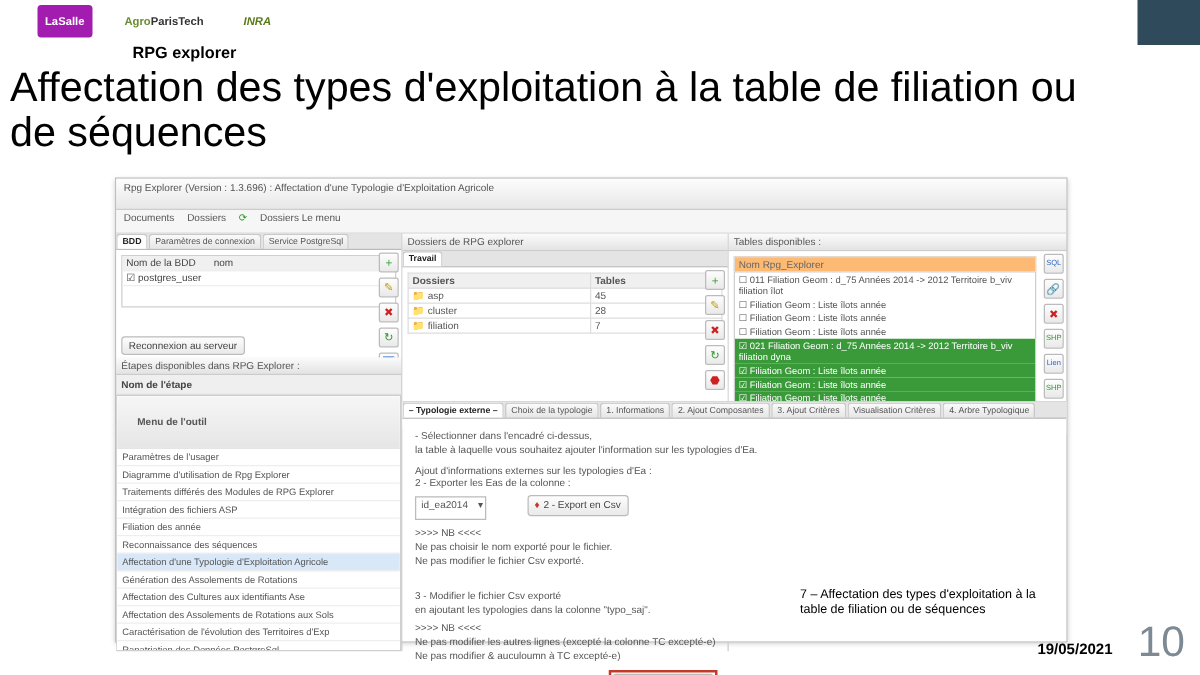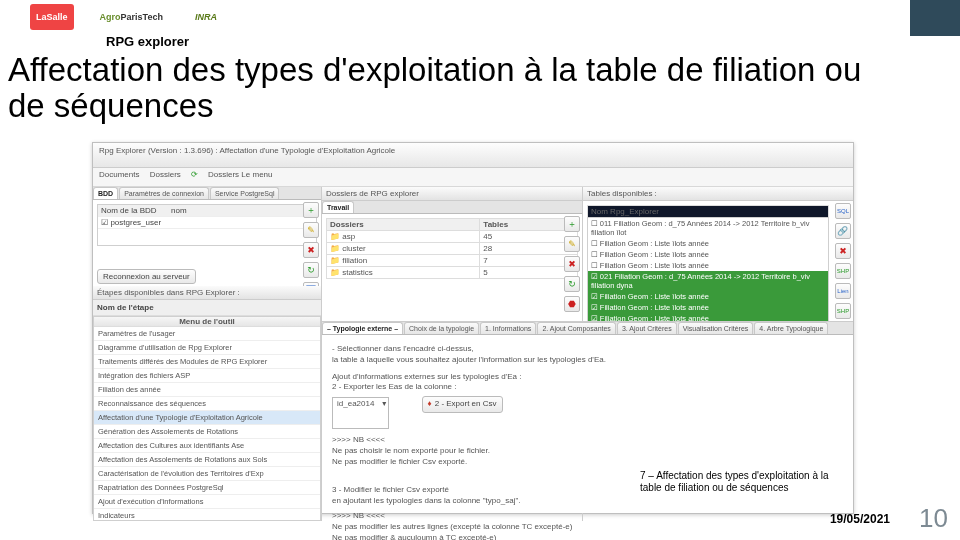--- a/index.html
+++ b/index.html
@@ -1,19 +1,19 @@
 <!DOCTYPE html>
 <html><head>
 <meta charset="utf-8">
 <style>
   html,body{margin:0;padding:0;font-family:Arial,Helvetica,sans-serif;background:#fff;width:960px;height:540px;overflow:hidden}
   .slide{position:relative;width:960px;height:540px}
   .logos{position:absolute;top:4px;left:30px;display:flex;gap:20px;align-items:center}
   .logo{height:22px;display:flex;align-items:center;padding:2px 6px;font-size:9px;font-weight:bold;border-radius:3px}
-  .logo.lasalle{background:#ef4444;color:#fff}
+  .logo.lasalle{background:#a21caf;color:#fff}
   .logo.apt{color:#333}
   .logo.apt .g{color:#6a8e2e}
   .logo.inra{color:#5a7a1a;font-style:italic}
   .accent{position:absolute;top:0;right:0;width:50px;height:36px;background:#2f4a5a}
   .subtitle{position:absolute;top:34px;left:106px;font-size:13px;font-weight:bold}
   .title{position:absolute;top:52px;left:8px;right:60px;font-size:33px;line-height:1.1;color:#000}
   .shot{position:absolute;top:142px;left:92px;width:760px;height:370px;border:1px solid #bfbfbf;background:#efefef;font-size:8px;color:#444;box-shadow:0 1px 4px rgba(0,0,0,.2)}
   .tb{height:18px;background:linear-gradient(#fdfdfd,#e7e7e7);border-bottom:1px solid #ccc;padding:3px 6px;font-size:8px;color:#555}
   .menub{height:14px;background:#f6f6f6;border-bottom:1px solid #d8d8d8;padding:2px 6px;font-size:8px;color:#555}
   .menub span{margin-right:8px}
@@ -31,32 +31,32 @@
   .grid .row{display:flex;border-bottom:1px solid #eee;padding:1px 3px}
   .grid .row span:first-child{width:70px}
   .iconcol{position:absolute;right:2px;top:2px;display:flex;flex-direction:column;gap:4px}
   .ic{width:14px;height:14px;border:1px solid #bbb;border-radius:2px;background:linear-gradient(#fdfdfd,#e9e9e9);display:flex;align-items:center;justify-content:center;font-size:9px}
   .ic.g{color:#2a9a2a}.ic.r{color:#c22}.ic.y{color:#c8a000}.ic.b{color:#2a64c8}
   .btn{display:inline-flex;align-items:center;gap:3px;border:1px solid #bbb;border-radius:3px;background:linear-gradient(#fdfdfd,#e9e9e9);padding:2px 5px;font-size:8px;color:#444}
   table.small{border-collapse:collapse;width:100%;font-size:8px}
   table.small th,table.small td{border:1px solid #ddd;padding:1px 3px;text-align:left;color:#555}
   table.small th{background:#f0f0f0}
   .menulist{border:1px solid #cfcfcf;background:#fff}
-  .menulist .mh{background:linear-gradient(#f6f6f6,#e6e6e6);text-align:center;padding:0;font-size:8px;border-bottom:1px solid #ddd;font-weight:bold;color:#555}
+  .menulist .mh{background:linear-gradient(#f6f6f6,#e6e6e6);padding:16px;font-size:8px;border-bottom:1px solid #ddd;font-weight:bold;color:#555}
   .menulist .mi{padding:2px 4px;border-bottom:1px solid #eee;font-size:7.5px;color:#555}
   .menulist .mi.sel{background:#d8e8f8}
   .avail{border:1px solid #cfcfcf;background:#fff;height:120px;overflow:hidden}
   .avail .ai{padding:1px 3px;font-size:7.5px;color:#555}
   .avail .ai.hl{background:#3a9a3a;color:#fff}
   .link{color:#1a4fcf;text-decoration:underline;font-size:8px}
   .chip{display:inline-block;border:1px solid #c8c8c8;background:#f3f3f3;border-radius:2px;padding:1px 4px;font-size:8px;margin-right:4px}
   .redbox{border:2px solid #c43a2a;display:inline-block;padding:1px}
   .note8{position:absolute;left:640px;top:470px;width:190px;font-size:10px;line-height:1.2;color:#000}
   .date{position:absolute;right:70px;bottom:14px;font-size:12px;font-weight:bold;color:#000}
-  .pagen{position:absolute;right:12px;bottom:6px;font-size:26px;color:#7d8a93}
+  .pagen{position:absolute;right:12px;bottom:6px;font-size:34px;color:#7d8a93}
 </style>
 </head>
 <body>
 
 <div class="slide">
   <div class="accent"></div>
   <div class="logos">
     <div class="logo lasalle">LaSalle</div>
     <div class="logo apt">
         <span class="g">Agro</span>
@@ -144,24 +144,20 @@
                   <td>45</td>
                 </tr>
                 <tr>
                   <td>📁 cluster</td>
                   <td>28</td>
                 </tr>
                 <tr>
                   <td>📁 filiation</td>
                   <td>7</td>
                 </tr>
-                <tr>
-                  <td>📁 statistics</td>
-                  <td>5</td>
-                </tr>
               </tbody>
           </table>
           <div class="iconcol">
             <div class="ic g">＋</div>
             <div class="ic y">✎</div>
             <div class="ic r">✖</div>
             <div class="ic g">↻</div>
             <div class="ic r">⬣</div>
           </div>
           <div style="position:absolute;bottom:2px;left:4px;font-size:8px">
@@ -169,21 +165,21 @@
             <label style="margin-left:6px">☐ <span>Tout cacher</span></label>
             <span style="margin-left:10px">trier :</span>
           </div>
         </div>
 
       </div>
 
       <div class="col rcol">
         <div class="panelhead">Tables disponibles :</div>
         <div class="pane" style="flex:0 0 138px;padding-right:24px">
-          <div style="font-size:8px;color:#666;border:1px solid #ddd;border-bottom:none;padding:1px 3px;background:#0f172a">Nom Rpg_Explorer</div>
+          <div style="font-size:8px;color:#666;border:1px solid #ddd;border-bottom:none;padding:1px 3px;background:#fdba74">Nom Rpg_Explorer</div>
           <div class="avail" id="avail">
               <div class="ai">☐ 011 Filiation Geom : d_75 Années 2014 -&gt; 2012 Territoire b_viv filiation îlot</div>
               <div class="ai">☐ Filiation Geom : Liste îlots année</div>
               <div class="ai">☐ Filiation Geom : Liste îlots année</div>
               <div class="ai">☐ Filiation Geom : Liste îlots année</div>
               <div class="ai hl">☑ 021 Filiation Geom : d_75 Années 2014 -&gt; 2012 Territoire b_viv filiation dyna</div>
               <div class="ai hl">☑ Filiation Geom : Liste îlots année</div>
               <div class="ai hl">☑ Filiation Geom : Liste îlots année</div>
               <div class="ai hl">☑ Filiation Geom : Liste îlots année</div>
               <div class="ai">☐ 022 Reconnaissances des séquences : d_73 Années 2014 -&gt; 2012 Territoire</div>
@@ -213,21 +209,21 @@
         <div class="tab">3. Ajout Critères</div>
         <div class="tab">Visualisation Critères</div>
         <div class="tab">4. Arbre Typologique</div>
       </div>
       <div style="padding:6px 10px;font-size:8px;color:#555;line-height:1.35">
         <div style="white-space:pre-line;margin:3px 0 6px">- Sélectionner dans l'encadré ci-dessus,
 la table à laquelle vous souhaitez ajouter l'information sur les typologies d'Ea.</div>
         <div>Ajout d'informations externes sur les typologies d'Ea :</div>
         <div>2 - Exporter les Eas de la colonne :</div>
         <div style="margin:3px 0 6px">
-          <span style="display:inline-block;border:1px solid #bbb;background:#fff;padding:1px 14px 18px 4px;position:relative"><span>id_ea2014</span><span style="position:absolute;right:2px">▾</span></span>
+          <span style="display:inline-block;border:1px solid #bbb;background:#fff;padding:1px 14px 5px 4px;position:relative"><span>id_ea2014</span><span style="position:absolute;right:2px">▾</span></span>
           <span style="margin-left:30px" class="btn">
               <span style="color:#c43a2a">♦</span>
               <span>2 - Export en Csv</span>
             </span>
         </div>
         <div>&gt;&gt;&gt;&gt; NB &lt;&lt;&lt;&lt;</div>
         <div>Ne pas choisir le nom exporté pour le fichier.</div>
         <div>Ne pas modifier le fichier Csv exporté.</div>
         <div style="white-space:pre-line;margin-top:18px">3 - Modifier le fichier Csv exporté
 en ajoutant les typologies dans la colonne "typo_saj".</div>

